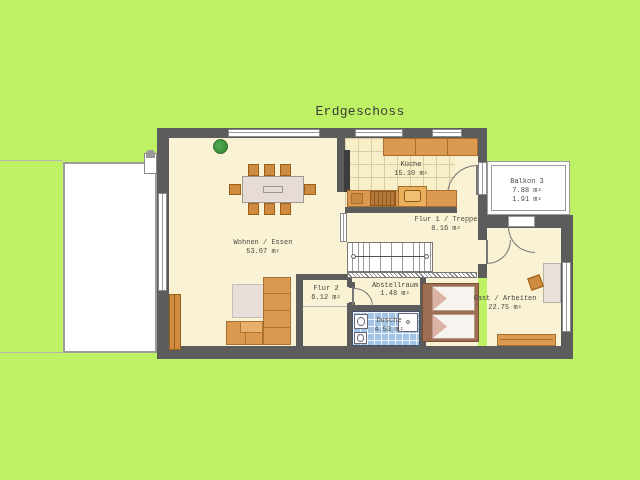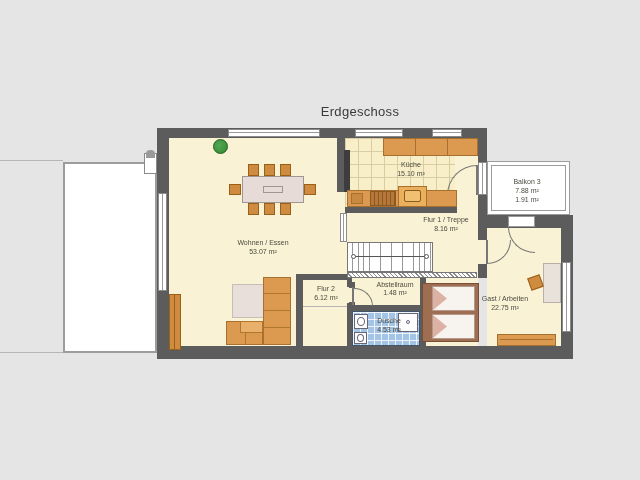--- a/index.html
+++ b/index.html
@@ -1,17 +1,17 @@
 <!DOCTYPE html>
 <html style="--wall: #5c5c5c; --floor: #faf2d4; --kitchen_tile: #f8efc9; --shower_tile: #a3c4e4; --furniture: #dc9a50; --bed_frame: #9e6e52; --plant: #2f8a2f; --deck_border: #9c9c9c;"><head>
 <meta charset="utf-8">
 <style>
   html,body{margin:0;padding:0;background:#fff;}
-  #plan{position:relative;width:640px;height:480px;background:#e5e5e5;overflow:hidden;
-        font-family:Liberation Sans, sans-serif;}
+  #plan{position:relative;width:640px;height:480px;background:#bef264;overflow:hidden;
+        font-family:Liberation Mono, monospace;}
   .abs{position:absolute;}
   .wall{position:absolute;background:var(--wall,#5c5c5c);}
   .cream{position:absolute;background:var(--floor,#faf2d4);}
   .winh{position:absolute;box-sizing:border-box;border:1px solid #8a8a8a;
         background:linear-gradient(to bottom,#fff 40%,#9a9a9a 40%,#9a9a9a 58%,#fff 58%);}
   .winv{position:absolute;box-sizing:border-box;border:1px solid #8a8a8a;
         background:linear-gradient(to right,#fff 40%,#9a9a9a 40%,#9a9a9a 58%,#fff 58%);}
   .furn{position:absolute;background:var(--furniture,#dc9a50);border:1px solid #a87030;box-sizing:border-box;}
   .furn2{position:absolute;background:#cf8b3f;border:1px solid #9a6018;box-sizing:border-box;}
   .arc{position:absolute;box-sizing:border-box;}

